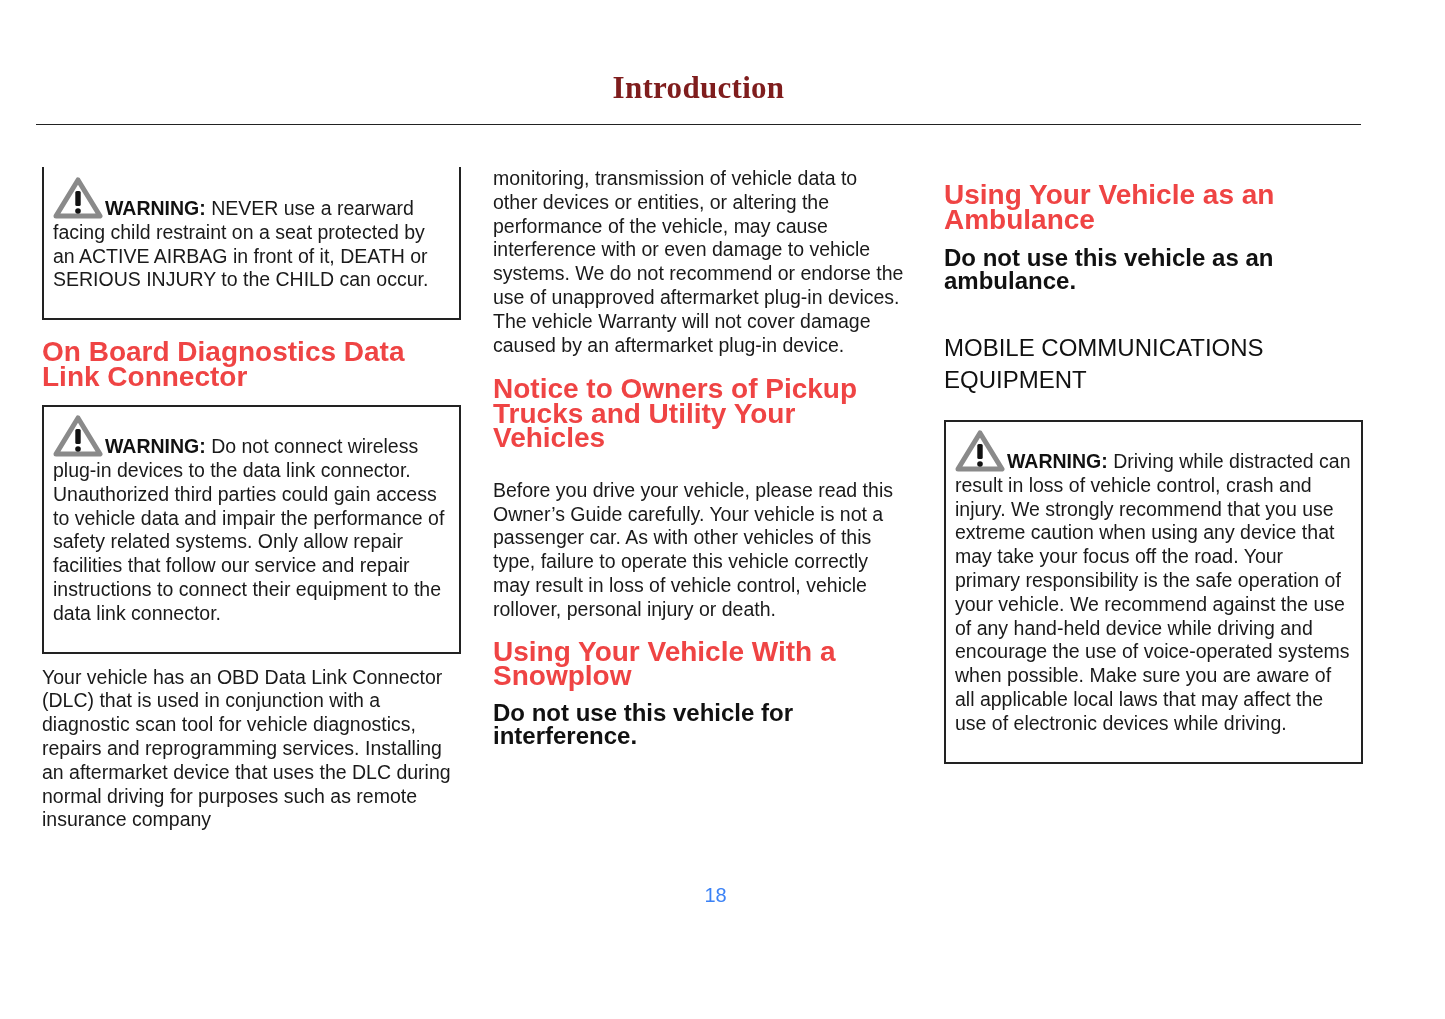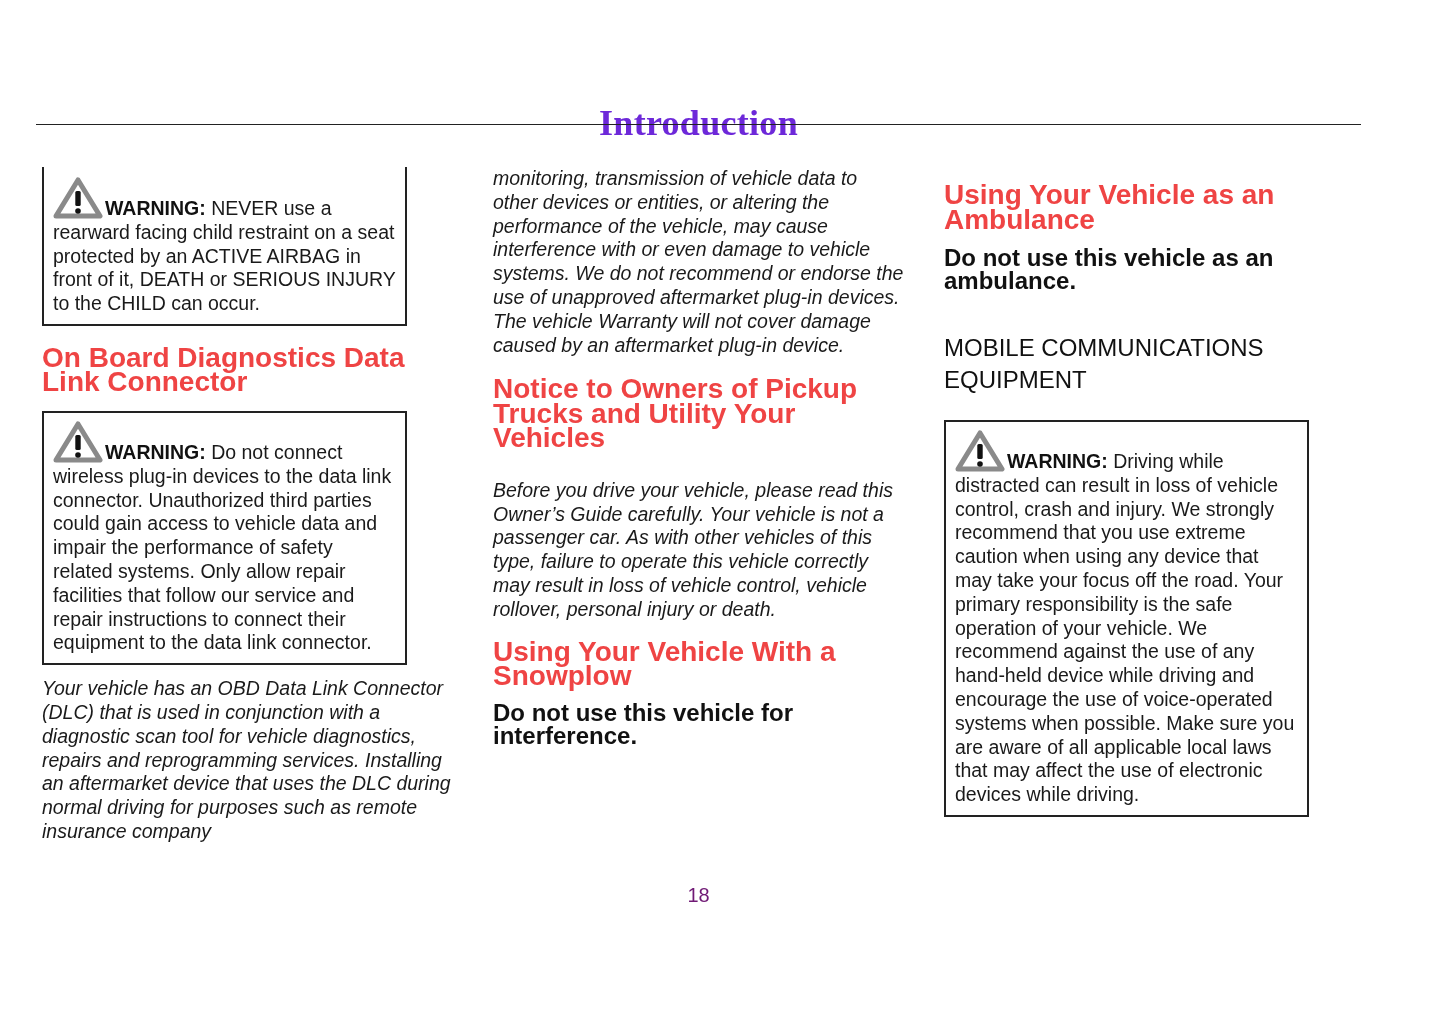--- a/index.html
+++ b/index.html
@@ -16,24 +16,23 @@
     color: #1a1a1a;
   }
   .page-title {
     position: absolute;
     top: 70px;
     left: 0;
     width: 1397px;
     text-align: center;
     font-family: "Liberation Serif", "DejaVu Serif", serif;
     font-weight: bold;
-    font-size: 36px;
+    font-size: 31px;
     letter-spacing: 0.3px;
-    color: #6d28d9;
-    margin-top: 32px;
+    color: #7f1d1d;
   }
   .title-rule {
     position: absolute;
     top: 124px;
     left: 36px;
     width: 1325px;
     height: 0;
     border-top: 1.5px solid #222;
   }
   .col {
@@ -45,21 +44,20 @@
   .col2 { left: 493px; }
   .col3 { left: 944px; }
 
   p, .heading, .subbold {
     margin: 0;
   }
   .body-text {
     font-size: 19.5px;
     line-height: 23.8px;
     color: #1a1a1a;
-    font-style: italic;
   }
   .heading {
     font-weight: bold;
     font-size: 28px;
     line-height: 24.5px;
     color: #ef4444;
   }
   .big-heading {
     font-weight: normal;
     font-size: 24px;
@@ -67,23 +65,23 @@
     color: #111;
   }
   .subbold {
     font-weight: bold;
     font-size: 24px;
     line-height: 23px;
     color: #111;
   }
   .warn-box {
     border: 2.5px solid #222;
-    padding: 8px 8px 8px 9px;
+    padding: 8px 8px 26px 9px;
     box-sizing: border-box;
-    width: 365px;
+    width: 419px;
   }
   .warn-box.no-top {
     border-top: none;
     padding-top: 10px;
   }
   .warn-text {
     font-size: 19.5px;
     line-height: 23.8px;
     color: #1a1a1a;
   }
@@ -99,21 +97,22 @@
     margin-right: 2px;
   }
   .warn-icon svg { display: block; }
   .page-number {
     position: absolute;
     top: 884px;
     left: 0;
     width: 1397px;
     text-align: center;
     font-size: 20px;
-    color: #701a75;
+    color: #3b82f6;
+    padding-left: 17px;
   }
 </style>
 </head>
 <body>
 
 <div class="page-title">Introduction</div>
 <div class="title-rule"></div>
 
 <div class="col col1">
   <div class="warn-box no-top">

